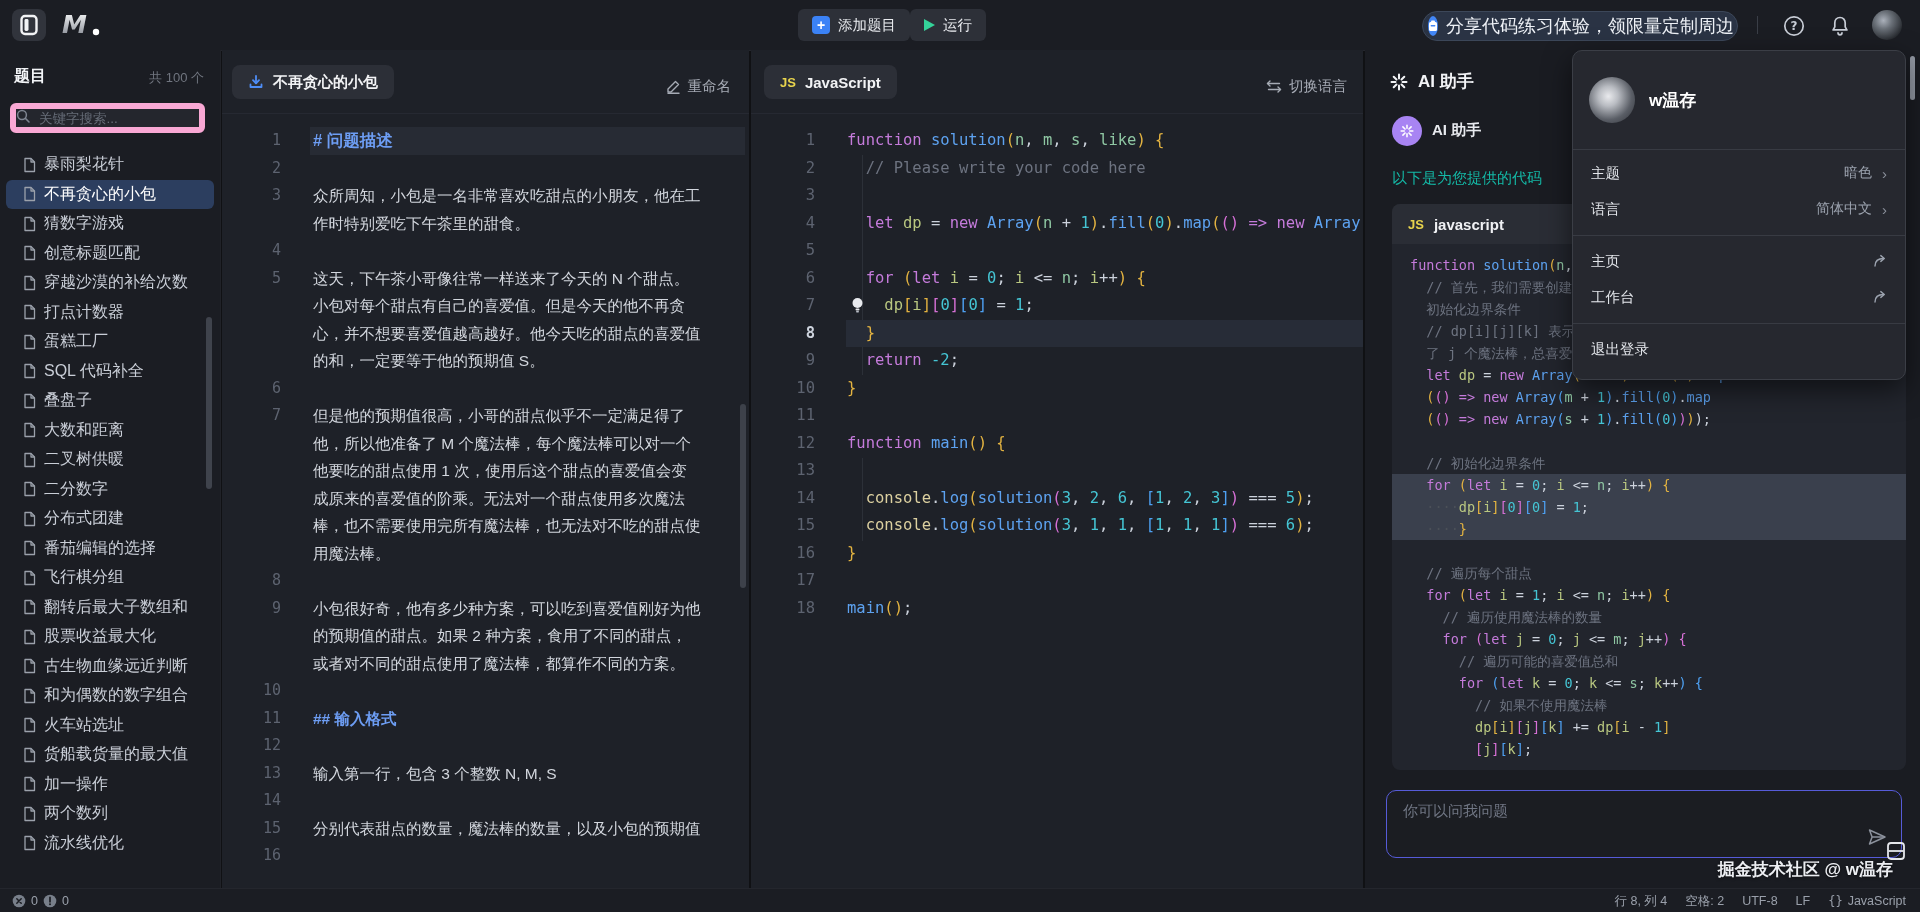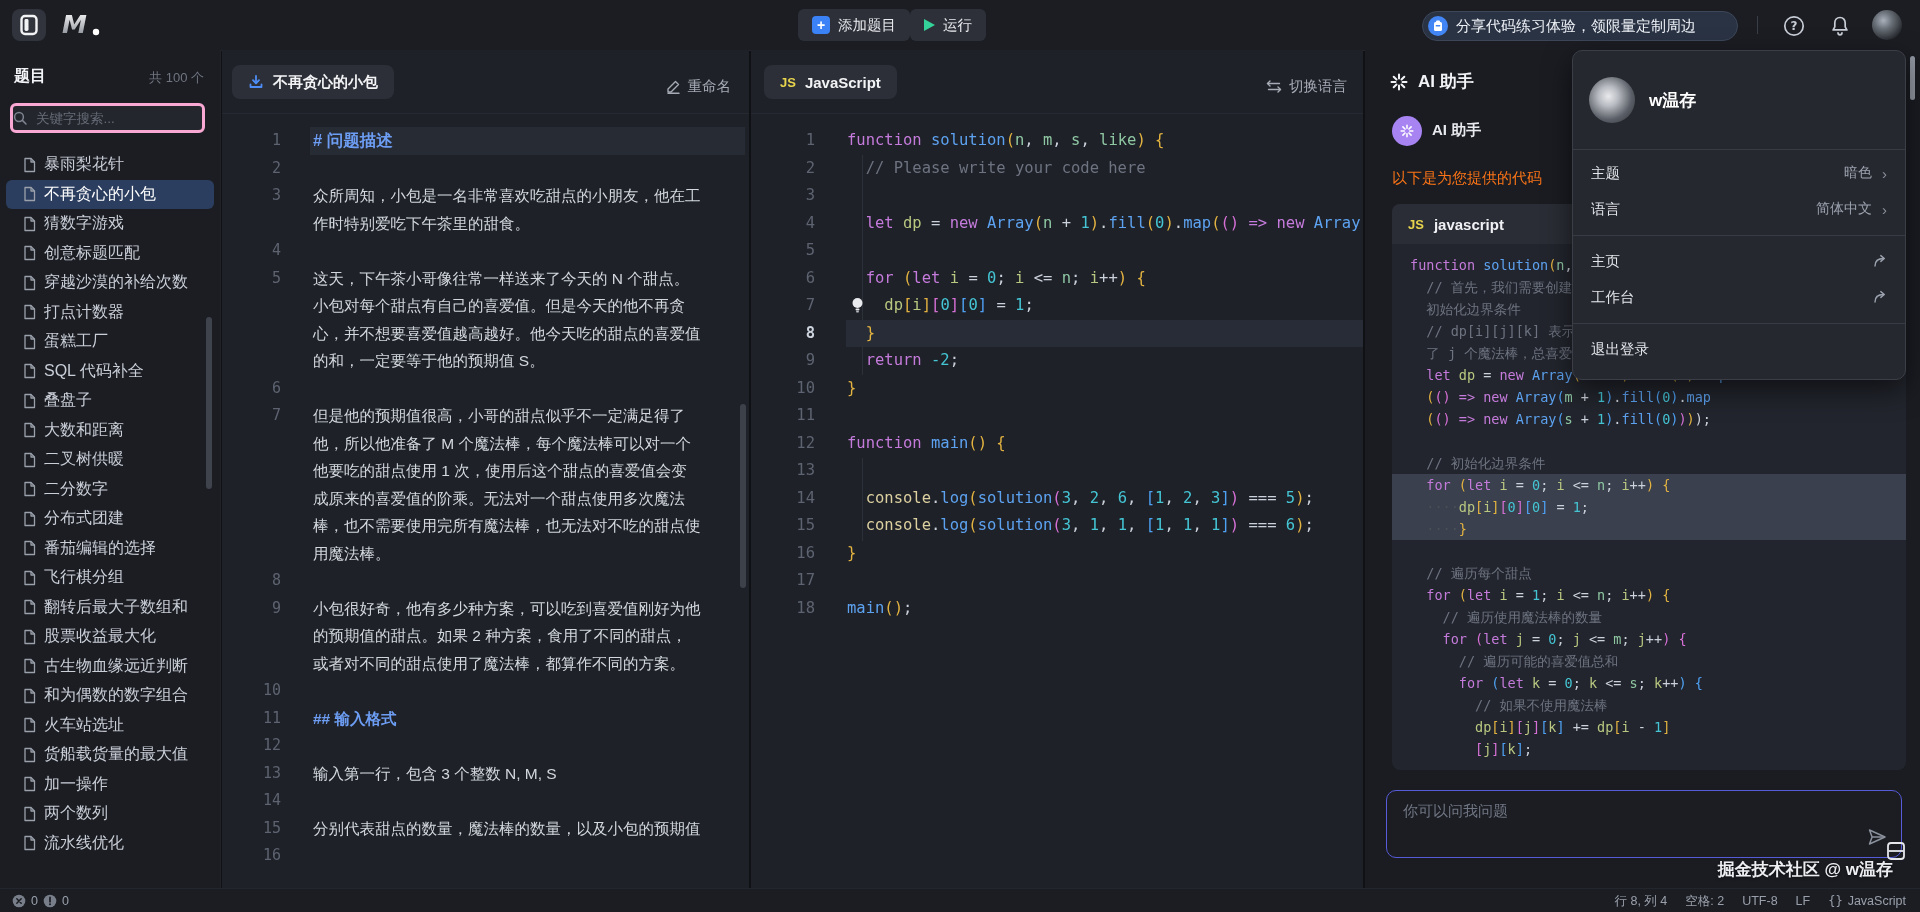--- a/index.html
+++ b/index.html
@@ -13,32 +13,32 @@
              display:flex;align-items:center;justify-content:center;cursor:pointer;}
   .tb-logo{position:absolute;left:60px;top:8px;width:44px;height:34px;}
   .tb-btn{position:absolute;top:9px;height:32px;background:#2d3038;border-radius:6px;display:flex;align-items:center;
           gap:8px;padding:0 14px;font-size:14.5px;color:#e8eaee;cursor:pointer;}
   .tb-btn .plus-sq{width:18px;height:18px;background:#3b82f6;border-radius:4px;color:#fff;font-size:14px;line-height:18px;
           text-align:center;font-weight:700;}
   .tb-btn .play{width:0;height:0;border-left:11px solid #34d399;border-top:6.5px solid transparent;border-bottom:6.5px solid transparent;}
   .tb-banner{position:absolute;left:1422px;top:11px;width:316px;height:30px;border-radius:15px;background:#2a3344;
              border:1px solid #3c4759;display:flex;align-items:center;gap:8px;padding:0 12px 0 5px;box-sizing:border-box;cursor:pointer;}
   .tb-banner .bicon{width:20px;height:20px;border-radius:50%;background:#4286f5;display:flex;align-items:center;justify-content:center;}
-  .tb-banner .btext{font-size:15px;color:#eef1f6;white-space:nowrap;}
+  .tb-banner .btext{font-size:18px;color:#eef1f6;white-space:nowrap;}
   .tb-divider{position:absolute;left:1757px;top:16px;width:1px;height:18px;background:#3a3e47;}
   .tb-ico{position:absolute;top:14px;width:24px;height:24px;cursor:pointer;}
   .tb-avatar{position:absolute;left:1872px;top:10px;width:30px;height:30px;border-radius:50%;cursor:pointer;
              background:radial-gradient(circle at 38% 35%,#aab0ba 0%,#6a7078 32%,#23262b 78%);}
 
   
   .sidebar{position:absolute;left:0;top:50px;width:220px;height:838px;background:#1b1d23;border-right:1px solid #202228;}
   .sb-title{position:absolute;left:14px;top:16px;font-size:16px;font-weight:700;color:#f2f4f7;}
   .sb-count{position:absolute;right:16px;top:19px;font-size:13px;color:#70757f;}
-  .sb-search{position:absolute;left:10px;top:53px;width:195px;height:30px;background:#24262d;border:3px solid #f9a8d4;
-             border-radius:6px;display:flex;align-items:center;gap:7px;padding:0 0;box-sizing:border-box;}
+  .sb-search{position:absolute;left:10px;top:53px;width:195px;height:30px;background:#24262d;border:6px solid #f9a8d4;
+             border-radius:6px;display:flex;gap:7px;padding:0 0;box-sizing:border-box;}
   .sb-search input{background:transparent;border:none;outline:none;color:#c9ced7;font-size:13.5px;width:150px;
              font-family:"Liberation Sans",sans-serif;}
   .sb-search input::placeholder{color:#666c77;}
   .sb-list{position:absolute;left:6px;top:100px;right:6px;}
   .si{position:relative;height:29.5px;display:flex;align-items:center;padding-left:16px;border-radius:6px;cursor:pointer;}
   .si .si-label{margin-left:7px;font-size:16px;color:#c9ced7;white-space:nowrap;overflow:hidden;}
   .si.sel{background:#2c3e5f;}
   .si.sel .si-label{color:#ffffff;}
   .sb-scroll{position:absolute;left:206px;top:267px;width:6px;height:172px;border-radius:3px;background:#3f434c;}
 
@@ -79,21 +79,21 @@
   .tk-num{color:#45c5d4;} .tk-cm{color:#6d7380;} .tk-b1{color:#e3b341;} .tk-b2{color:#d670d6;}
   .tk-b3{color:#4ea1f3;} .tk-pl{color:#ccd2dc;} .tk-ob{color:#dcd0a0;} .tk-ws{color:#4b5058;}
 
   
   .panel-ai{left:1365px;width:555px;background:#1a1c22;}
   .ai-head{position:absolute;left:25px;top:20px;display:flex;align-items:center;gap:10px;}
   .ai-head .ai-title{font-size:17px;font-weight:700;color:#f3f4f7;}
   .ai-avatar{position:absolute;left:27px;top:66px;width:30px;height:30px;border-radius:50%;background:#a884f3;
              display:flex;align-items:center;justify-content:center;}
   .ai-sender{position:absolute;left:67px;top:71px;font-size:15px;font-weight:600;color:#e8eaef;}
-  .ai-intro{position:absolute;left:27px;top:119px;font-size:15px;color:#f97316;white-space:nowrap;}
+  .ai-intro{position:absolute;left:27px;top:119px;font-size:15px;color:#14b8a6;white-space:nowrap;}
   .ai-card{position:absolute;left:27px;top:154px;width:514px;height:566px;background:#22252d;border-radius:8px;overflow:hidden;}
   .ai-card-head{height:40px;background:#2a2d35;display:flex;align-items:center;gap:10px;padding:0 16px;}
   .ai-card-head .badge{font-size:13px;font-weight:700;color:#e8d44d;}
   .ai-card-head .lang{font-size:15px;font-weight:700;color:#f0f1f4;}
   .ai-rows{padding-top:10px;font-family:"DejaVu Sans Mono",monospace;font-size:13.5px;}
   .al{position:relative;height:22px;line-height:22px;}
   .al .c{padding-left:18px;white-space:pre;position:relative;z-index:1;}
   .al.hl::after{content:"";position:absolute;left:0;right:0;top:0;bottom:0;background:#3a404d;}
   .ai-input{position:absolute;left:21px;top:740px;width:516px;height:68px;border:1px solid #565bd8;border-radius:10px;
             background:#1b1d22;box-sizing:border-box;}

